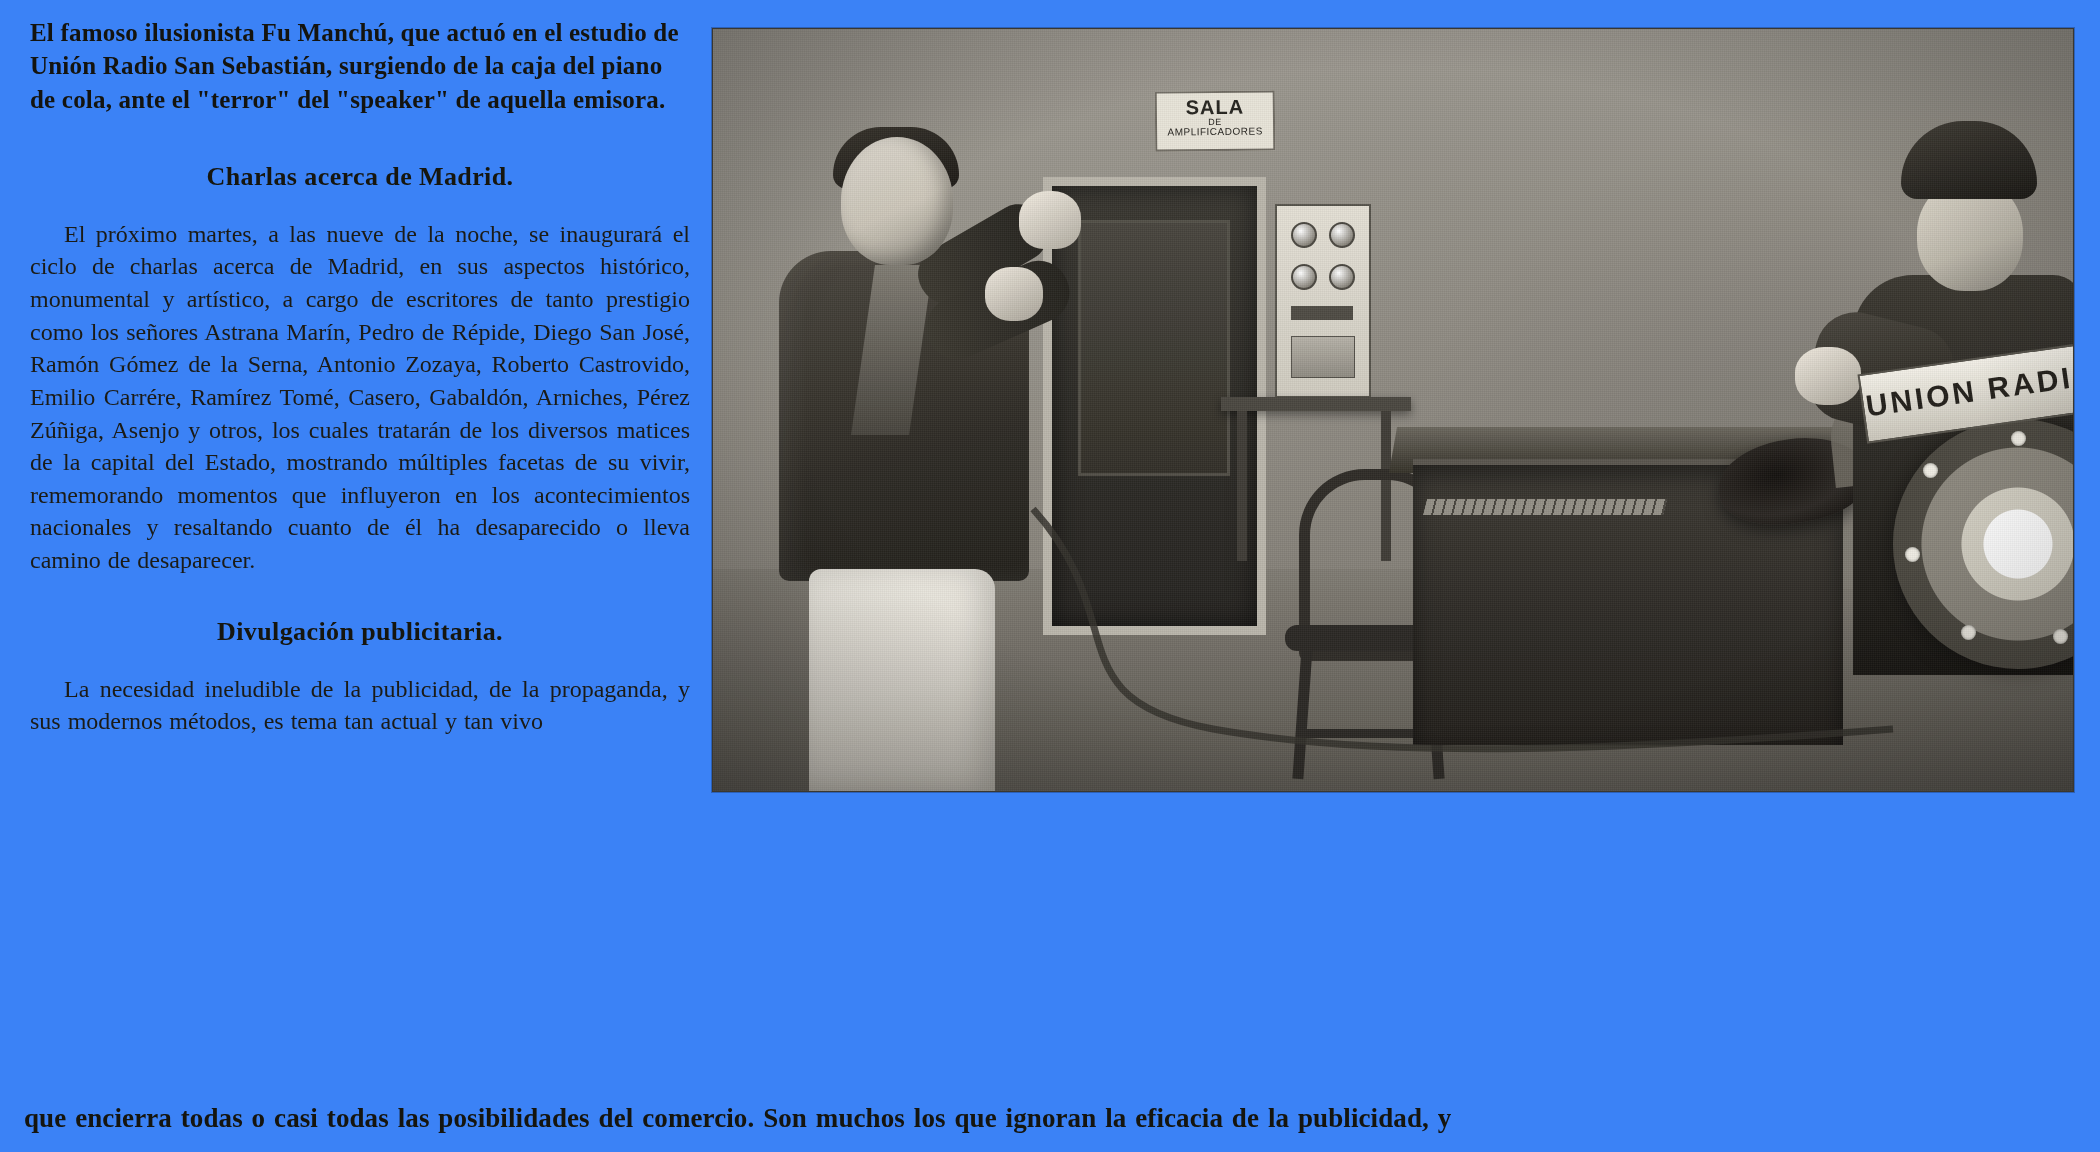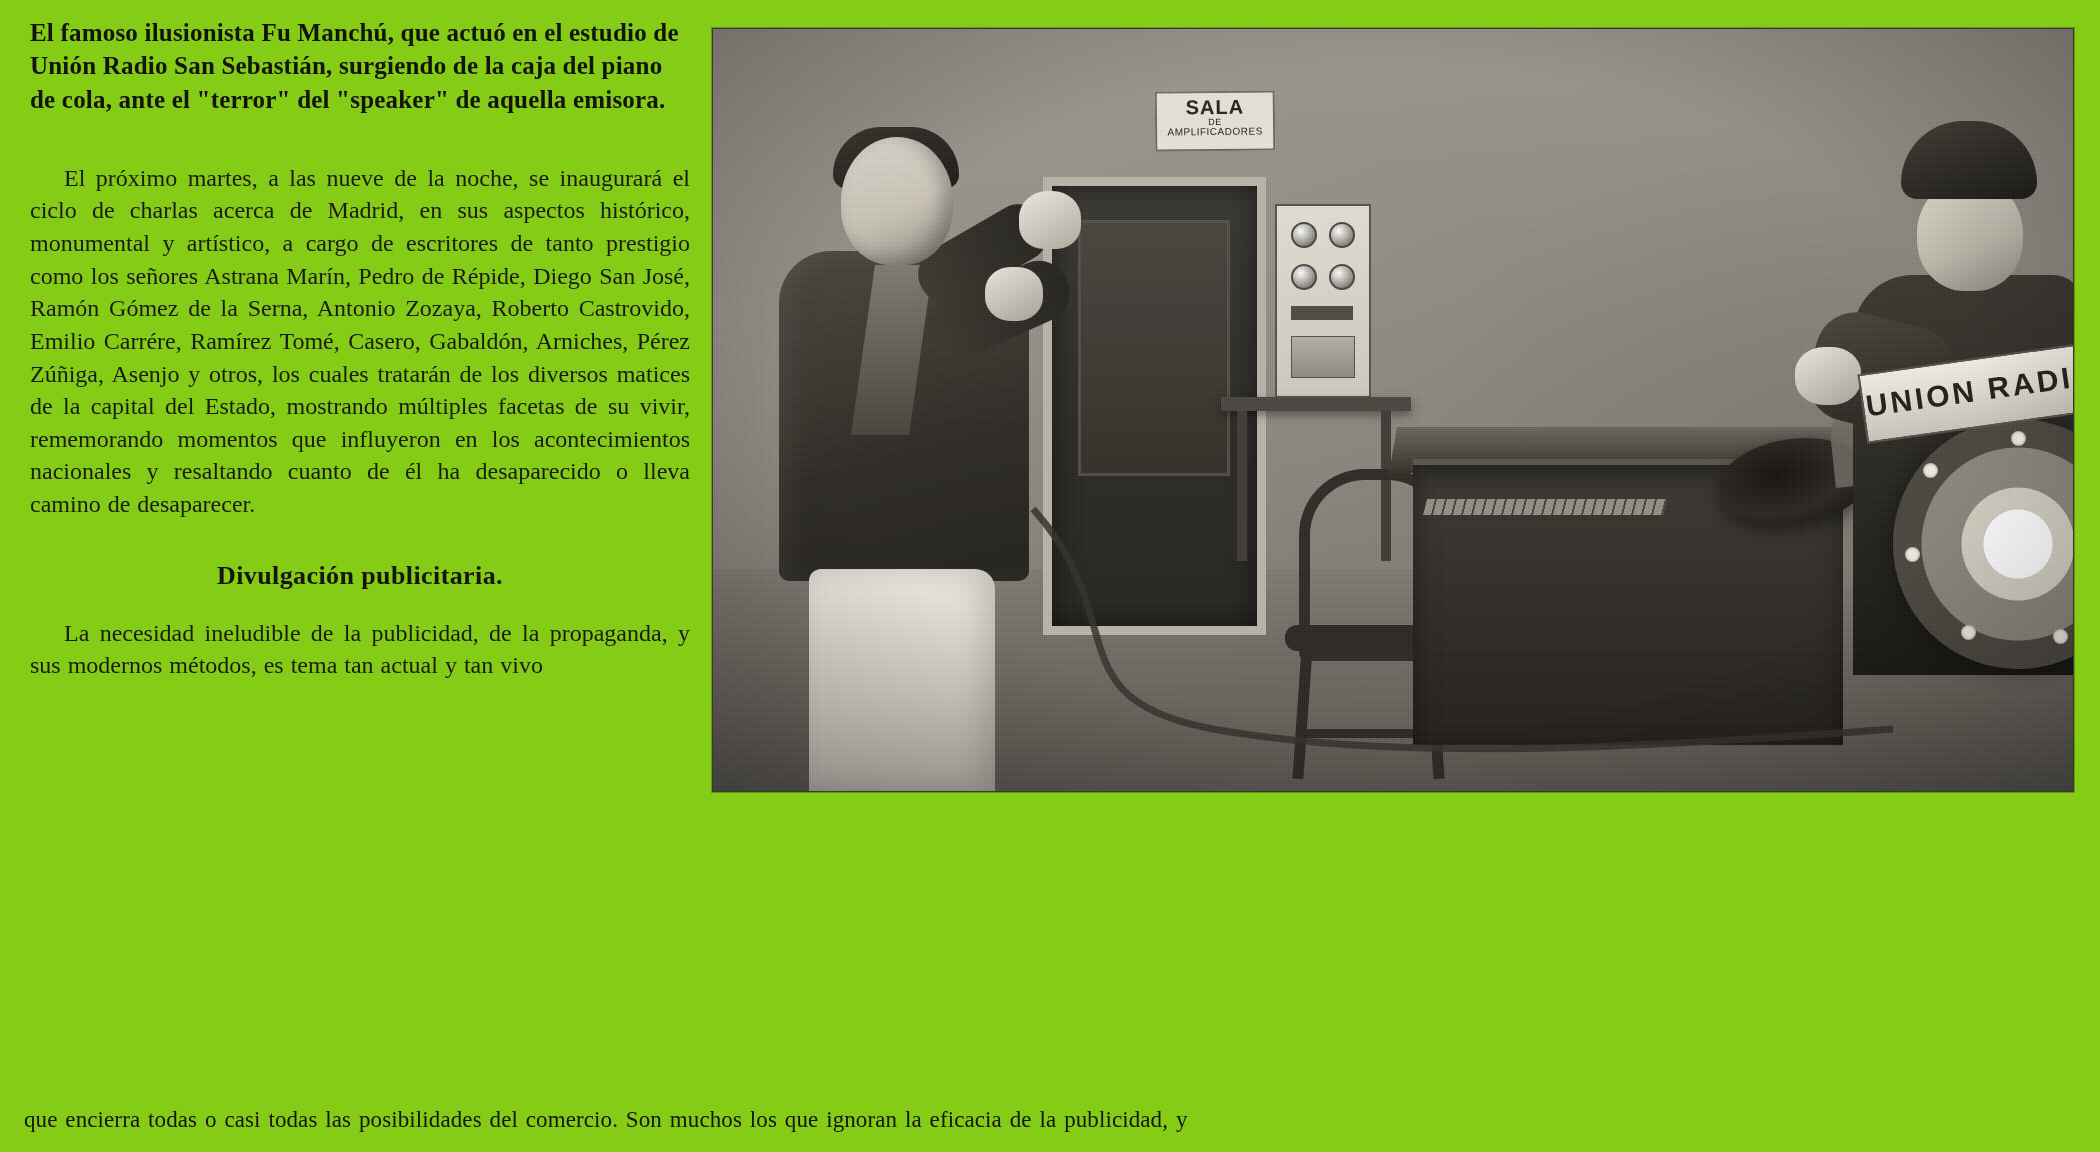--- a/index.html
+++ b/index.html
@@ -12,21 +12,21 @@
     height: 1152px;
     font-family: "Liberation Serif", serif;
     color: #1a1a1a;
     overflow: hidden;
     position: relative;
   }
   .page {
     position: relative;
     width: 2100px;
     height: 1152px;
-    background: #84cc16;
+    background: #3b82f6;
   }
   
   .column-left {
     position: absolute;
     left: 30px;
     top: 16px;
     width: 660px;
   }
   .caption {
     font-family: "Liberation Serif", serif;
@@ -413,37 +413,38 @@
     inset: 0;
     background: radial-gradient(ellipse 78% 78% at 50% 48%, rgba(0,0,0,0) 55%, rgba(0,0,0,0.35) 100%);
     pointer-events: none;
   }
   
   .bottom-line {
     position: absolute;
     left: 24px;
     bottom: 18px;
     width: 2052px;
-    font-size: 23px;
+    font-size: 27px;
     line-height: 1.2;
     color: #15150f;
     letter-spacing: 0.1px;
     word-spacing: 2px;
-    font-weight: 400;
+    font-weight: 700;
   }
 </style>
 </head>
 <body>
 
 <div class="page">
 
   <div class="column-left">
 
     <p class="caption">El famoso ilusionista Fu Manchú, que actuó en el estudio de Unión Radio San Sebastián, surgiendo de la caja del piano de cola, ante el "terror" del "speaker" de aquella emisora.</p>
 
+    <h2 class="section-head">Charlas acerca de Madrid.</h2>
 
     <p class="body-par">El próximo martes, a las nueve de la noche, se inaugurará el ciclo de charlas acerca de Madrid, en sus aspectos histórico, monumental y artístico, a cargo de escritores de tanto prestigio como los señores Astrana Marín, Pedro de Répide, Diego San José, Ramón Gómez de la Serna, Antonio Zozaya, Roberto Castrovido, Emilio Carrére, Ramírez Tomé, Casero, Gabaldón, Arniches, Pérez Zúñiga, Asenjo y otros, los cuales tratarán de los diversos matices de la capital del Estado, mostrando múltiples facetas de su vivir, rememorando momentos que influyeron en los acontecimientos nacionales y resaltando cuanto de él ha desaparecido o lleva camino de desaparecer.</p>
 
     <h2 class="section-head second">Divulgación publicitaria.</h2>
 
     <p class="body-par last">La necesidad ineludible de la publicidad, de la propaganda, y sus modernos métodos, es tema tan actual y tan vivo</p>
   </div>
 
   <figure class="photo-frame" style="margin:0;">
     <div class="photo-inner"></div>

